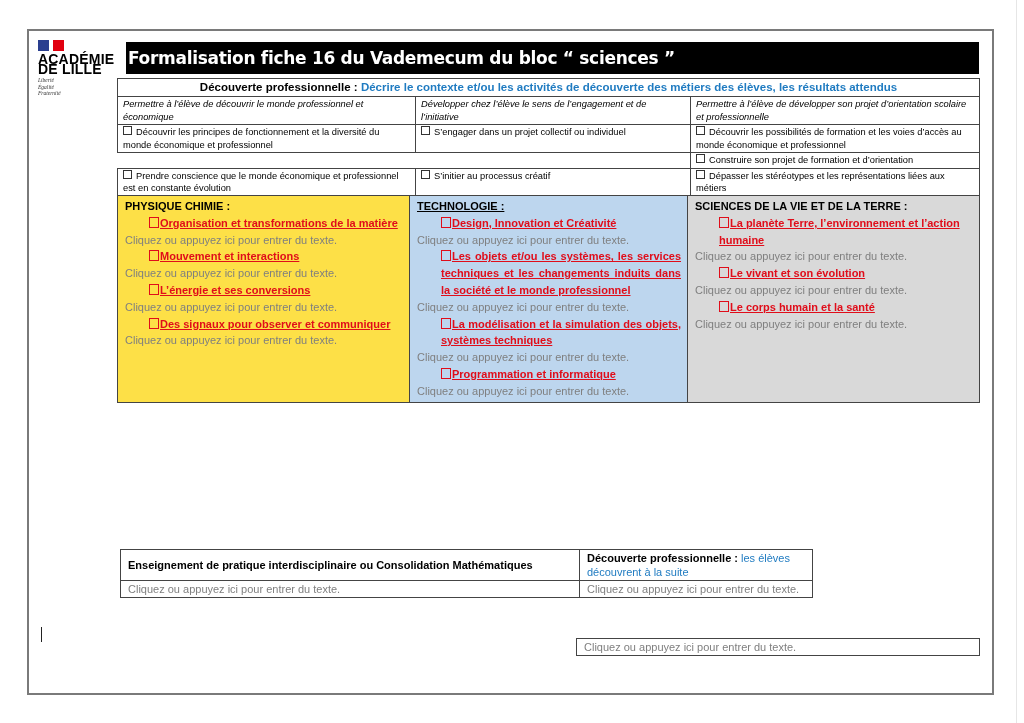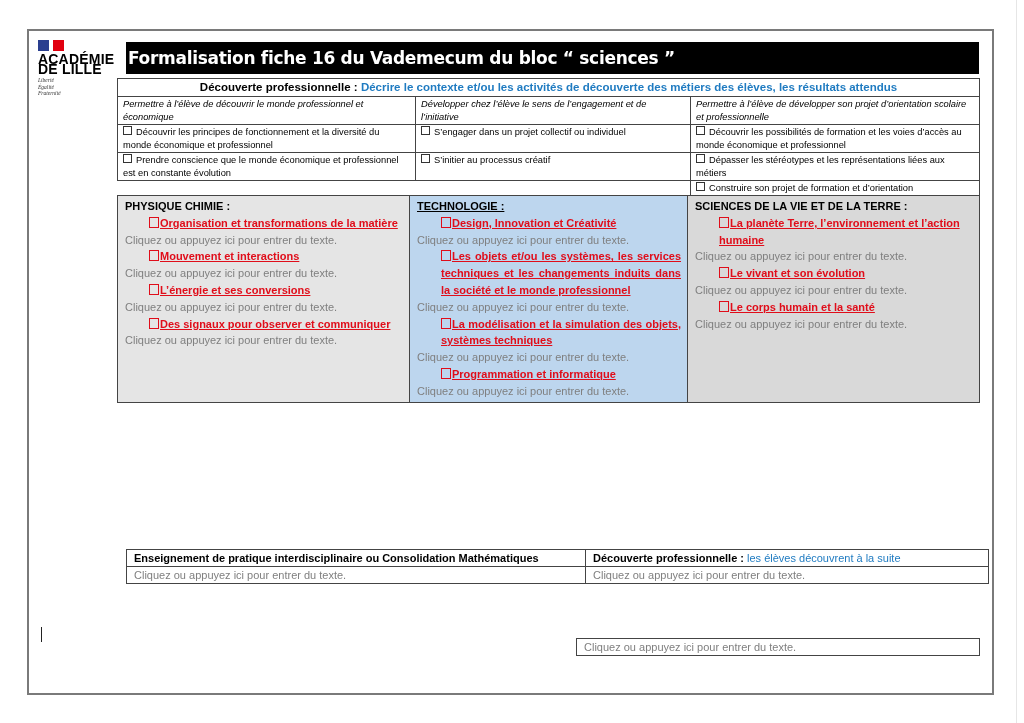--- a/index.html
+++ b/index.html
@@ -41,33 +41,33 @@
   .top-table td.empty { border:none; }
   .cb { display:inline-block; width:7px; height:7px; border:1px solid #333; margin-right:4px; vertical-align:-0px; background:#fff; }
 
   
   .sci-table {
     position:absolute; left:117px; top:195px; width:863px; border-collapse:collapse;
     font-size:11px; line-height:16.8px;
   }
   .sci-table td { border:1px solid #444; vertical-align:top; padding:2px 6px 2px 7px; }
   .sci-table .sci-head { background:#c5e0b3; text-align:center; font-weight:bold; font-size:13px; line-height:19px; padding:1px; }
-  .sci-table .green { background:#e5e5e5; width:278px; }
+  .sci-table .green { background:#fde047; width:278px; }
   .sci-table .blue { background:#bdd6ee; width:264px; }
   .sci-table .grey { background:#d9d9d9; }
   .subj { font-weight:bold; color:#000; }
   .subj.u { text-decoration:underline; }
   .topic { color:#e00d1a; font-weight:bold; text-decoration:underline; display:block;padding-left:24px; }
   .topic .rcb { display:inline-block; width:8px; height:9px; border:1.3px solid #e00d1a; margin-right:1px; vertical-align:-1px; }
   .just { text-align:justify; text-align-last:left; }
   .placeholder { color:#7f7f7f; display:block; }
 
   
   .bot-table {
-    position:absolute; left:126px; top:549px; width:863px; border-collapse:collapse;
+    position:absolute; left:120px; top:549px; width:693px; border-collapse:collapse;
     font-size:11px; line-height:14px;
   }
   .bot-table td { border:1px solid #444; padding:1px 7px; }
   .bot-table .h { font-weight:bold; }
   .bot-table .h .blue { color:#1f7bc1; font-weight:normal; }
   .visit-table {
     position:absolute; left:576px; top:638px; width:404px; border-collapse:collapse;
     font-size:11px; line-height:14px;
   }
   .visit-table td { border:1px solid #444; padding:1px 7px; }
@@ -111,28 +111,28 @@
     <td class="ital" style="width:287px">Permettre à l’élève de découvrir le monde professionnel et économique</td>
     <td class="ital" style="width:264px">Développer chez l’élève le sens de l’engagement et de l’initiative</td>
     <td class="ital">Permettre à l’élève de développer son projet d’orientation scolaire et professionnelle</td>
   </tr>
   <tr>
     <td><span class="cb"></span><span>Découvrir les principes de fonctionnement et la diversité du monde économique et professionnel</span></td>
     <td><span class="cb"></span><span>S’engager dans un projet collectif ou individuel</span></td>
     <td><span class="cb"></span><span>Découvrir les possibilités de formation et les voies d’accès au monde économique et professionnel</span></td>
   </tr>
   <tr>
+    <td class="empty"></td>
+    <td class="empty"></td>
+    <td><span class="cb"></span><span>Construire son projet de formation et d’orientation</span></td>
+  </tr>
+  <tr>
     <td><span class="cb"></span><span>Prendre conscience que le monde économique et professionnel est en constante évolution</span></td>
     <td><span class="cb"></span><span>S’initier au processus créatif</span></td>
     <td><span class="cb"></span><span>Dépasser les stéréotypes et les représentations liées aux métiers</span></td>
-  </tr>
-  <tr>
-    <td class="empty"></td>
-    <td class="empty"></td>
-    <td><span class="cb"></span><span>Construire son projet de formation et d’orientation</span></td>
   </tr>
 </tbody>
   </table>
 
 <table class="sci-table">
   <tbody>
   <tr>
     <td class="green" style="height:199px">
       <div class="subj">PHYSIQUE CHIMIE :</div>
       <span class="topic"><span class="rcb"></span><span>Organisation et transformations de la matière</span></span>

